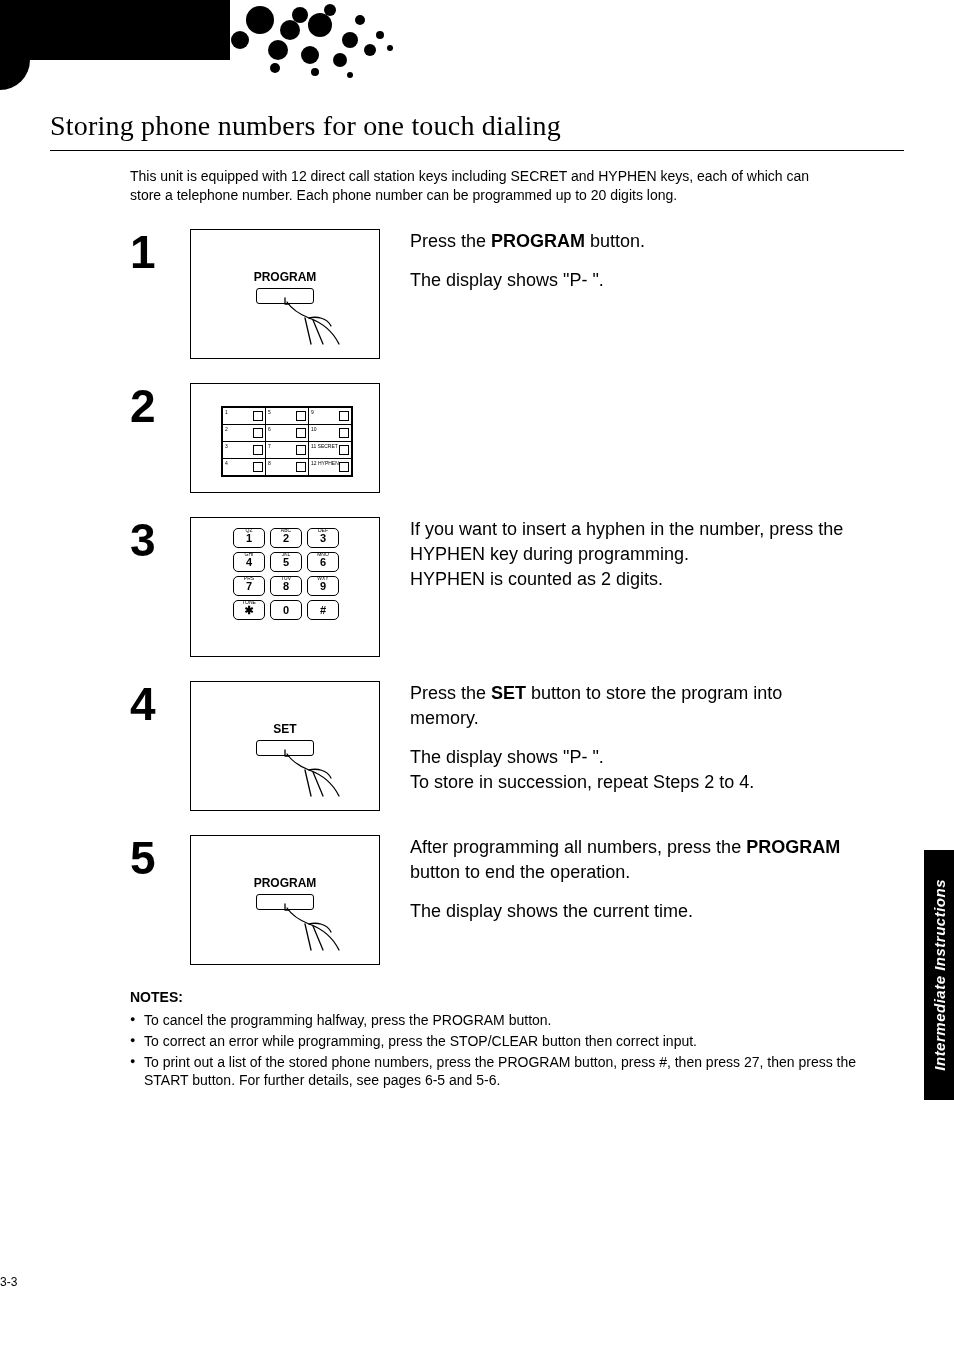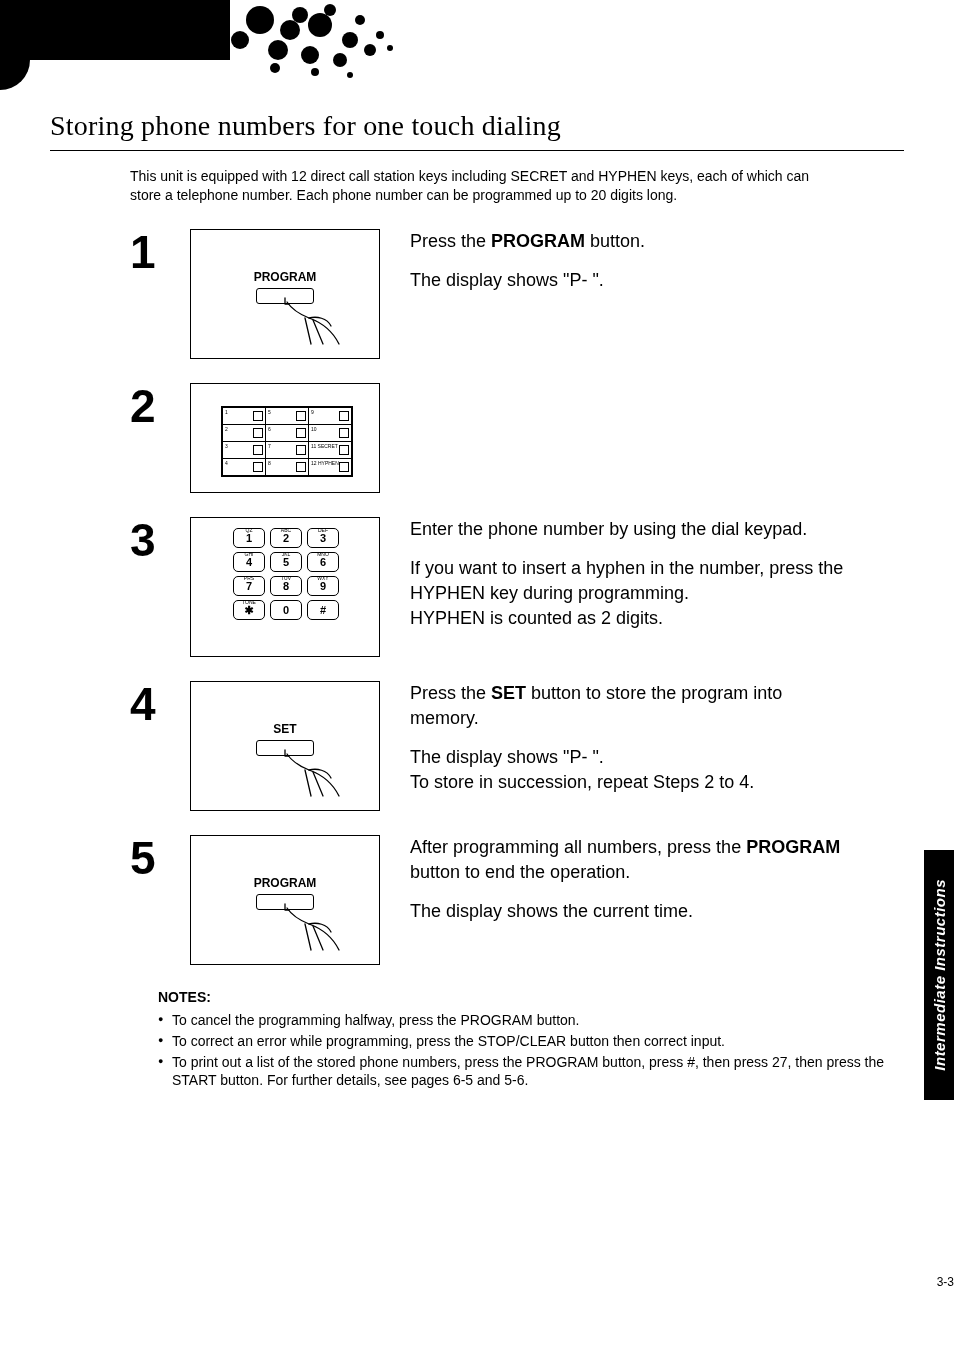--- a/index.html
+++ b/index.html
@@ -10,28 +10,28 @@
   .page{padding:110px 50px 0 50px;position:relative}
   h1{font-family:"Times New Roman",Times,serif;font-weight:normal;font-size:28px;margin:0 0 8px 0;letter-spacing:.2px}
   .rule{height:1px;background:#000;margin:0 0 16px 0}
   .intro{margin:0 0 24px 80px;width:700px;font-size:14px;line-height:1.35}
   .step{display:flex;align-items:flex-start;margin:0 0 24px 80px}
   .num{font-family:Arial,Helvetica,sans-serif;font-weight:bold;font-size:46px;width:60px;text-align:left;line-height:1}
   .illus{border:1.5px solid #000;width:190px;height:130px;margin-right:30px;position:relative;flex:0 0 190px;box-sizing:border-box}
   .desc{font-size:18px;line-height:1.4;width:440px}
   .desc p{margin:0 0 14px 0}
   .indent{padding-left:68px}
-  .notes{margin:10px 0 0 108px;font-size:14px}
+  .notes{margin:10px 0 0 80px;font-size:14px}
   .notes h3{font-size:14px;margin:0 0 6px 0;font-weight:bold}
   .notes ul{margin:0;padding:0;list-style:none}
   .notes li{position:relative;padding-left:14px;margin:0 0 2px 0;line-height:1.35}
   .notes li:before{content:"●";position:absolute;left:0;top:2px;font-size:9px}
   .tab{position:absolute;right:0;top:850px;width:30px;height:250px;background:#000;color:#fff;display:flex;align-items:center;justify-content:center}
   .tab span{writing-mode:vertical-rl;text-orientation:mixed;font-style:italic;font-weight:bold;font-size:15px;letter-spacing:.5px;transform:rotate(180deg)}
-  .pagenum{position:absolute;bottom:60px;left:0;width:954px;text-align:right;font-size:12px}
+  .pagenum{position:absolute;bottom:60px;left:0;width:954px;text-align:left;font-size:12px}
   .btnlabel{position:absolute;top:40px;left:0;width:100%;text-align:center;font-weight:bold;font-size:12px}
   .btn{position:absolute;top:58px;left:65px;width:56px;height:14px;border:1.5px solid #000;border-radius:3px;background:#fff}
   .hand{position:absolute;top:66px;left:88px;width:70px;height:50px}
   .station{position:absolute;top:22px;left:30px;width:130px;border:1px solid #000}
   .station table{border-collapse:collapse;width:100%}
   .station td{border:1px solid #000;height:16px;font-size:6px;text-align:right;padding:0 2px;position:relative}
   .station td .sq{position:absolute;right:2px;top:3px;width:8px;height:8px;border:1px solid #000}
   .keypad{position:absolute;top:10px;left:42px;width:106px}
   .kp-row{display:flex;justify-content:space-between;margin-bottom:4px}
   .kp-key{width:30px;height:18px;border:1.5px solid #000;border-radius:5px;text-align:center;font-size:11px;font-weight:bold;line-height:18px;position:relative}
@@ -181,21 +181,20 @@
               <div class="kp-key"><span class="kp-lbl">WXY</span>9</div>
             </div>
             <div class="kp-row">
               <div class="kp-key"><span class="kp-lbl">TONE</span>✱</div>
               <div class="kp-key"><span class="kp-lbl"></span>0</div>
               <div class="kp-key"><span class="kp-lbl"></span>#</div>
             </div>
           </div>
         </div>
         <div class="desc">
-          <p>Enter the phone number by using the dial keypad.</p>
           <p>If you want to insert a hyphen in the number, press the HYPHEN key during programming.<br>HYPHEN is counted as 2 digits.</p>
         </div>
       </div>
       <div class="step">
         <div class="num">4</div>
         <div class="illus">
           <div class="btnlabel">SET</div>
     <div class="btn"></div>
     <div class="hand"><svg viewBox="0 0 70 50" width="70" height="50">
     <g fill="none" stroke="#000" stroke-width="1.3" stroke-linejoin="round" stroke-linecap="round">

